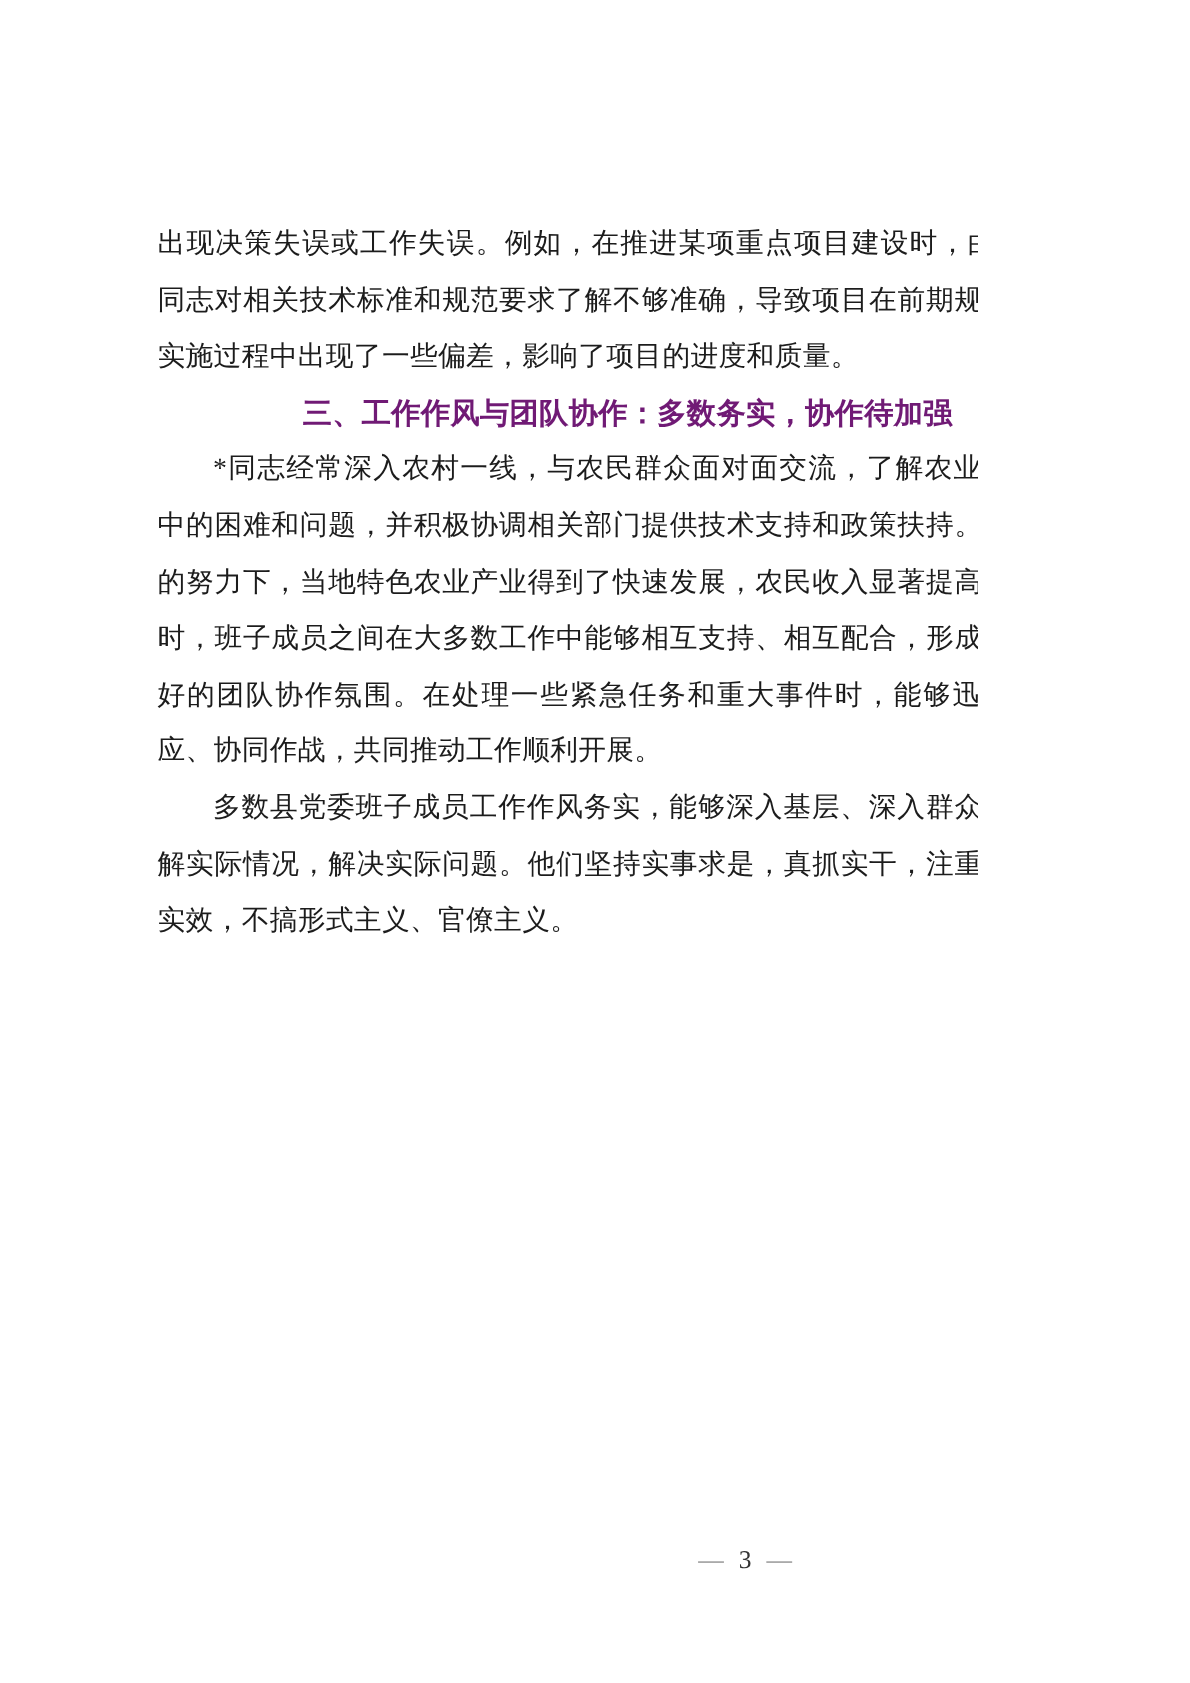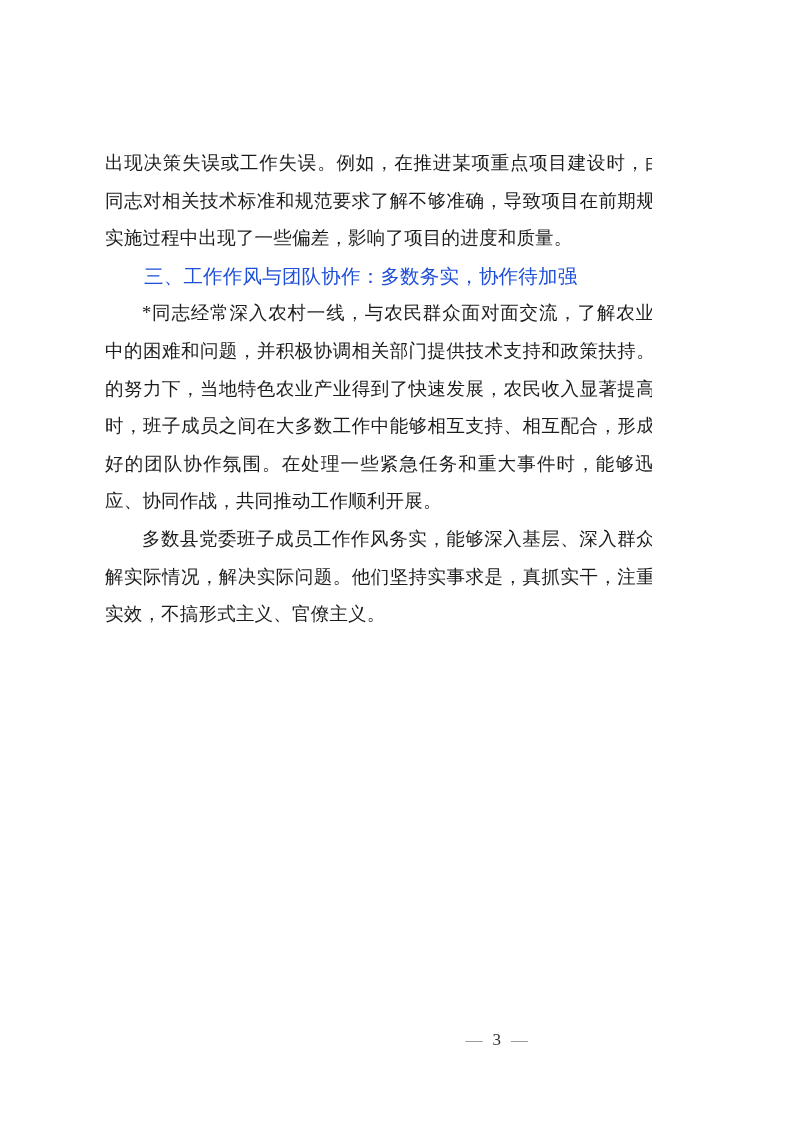--- a/index.html
+++ b/index.html
@@ -33,25 +33,25 @@
     text-indent: 2em;
   }
   .para.no-indent {
     text-indent: 0;
   }
   .heading {
     margin: 0;
     padding: 0;
     text-indent: 2em;
     font-family: "Liberation Sans", "DejaVu Sans", sans-serif;
-    font-weight: normal;
+    font-weight: bold;
     font-size: 19.5px;
     line-height: 37.6px;
-    color: #1d4ed8;
-    text-align: left;
+    color: #701a75;
+    text-align: center;
   }
   .footer {
     position: absolute;
     top: 1029px;
     right: 124px;
     font-size: 17px;
     line-height: 22px;
     font-family: "Liberation Serif", "DejaVu Serif", serif;
     white-space: nowrap;
   }

